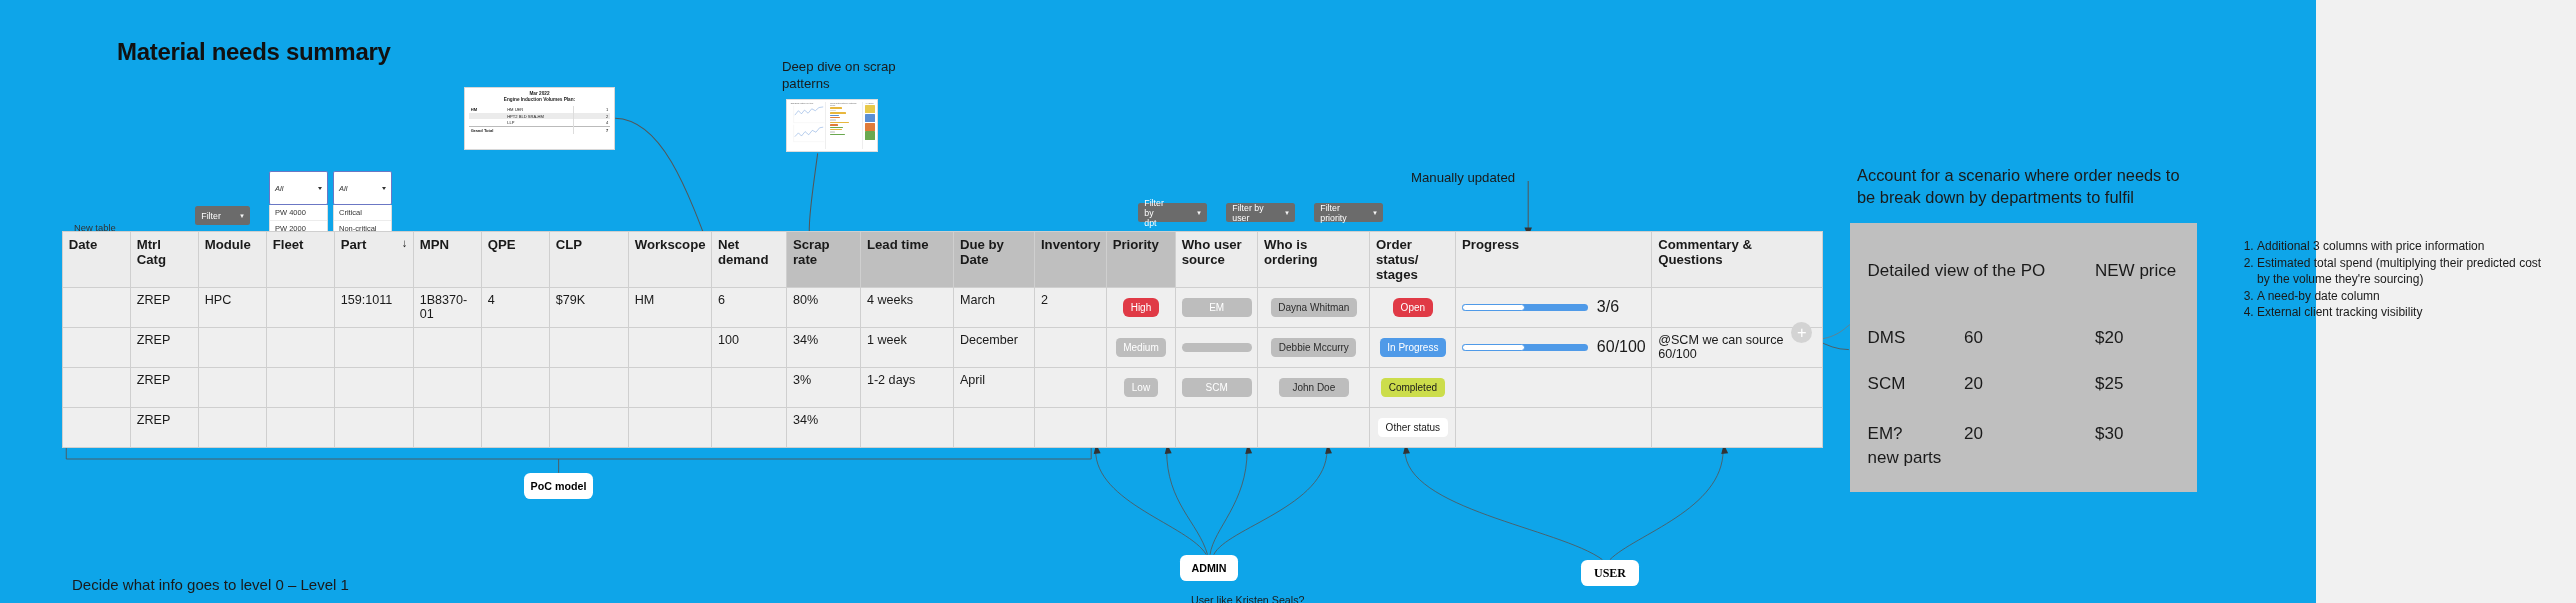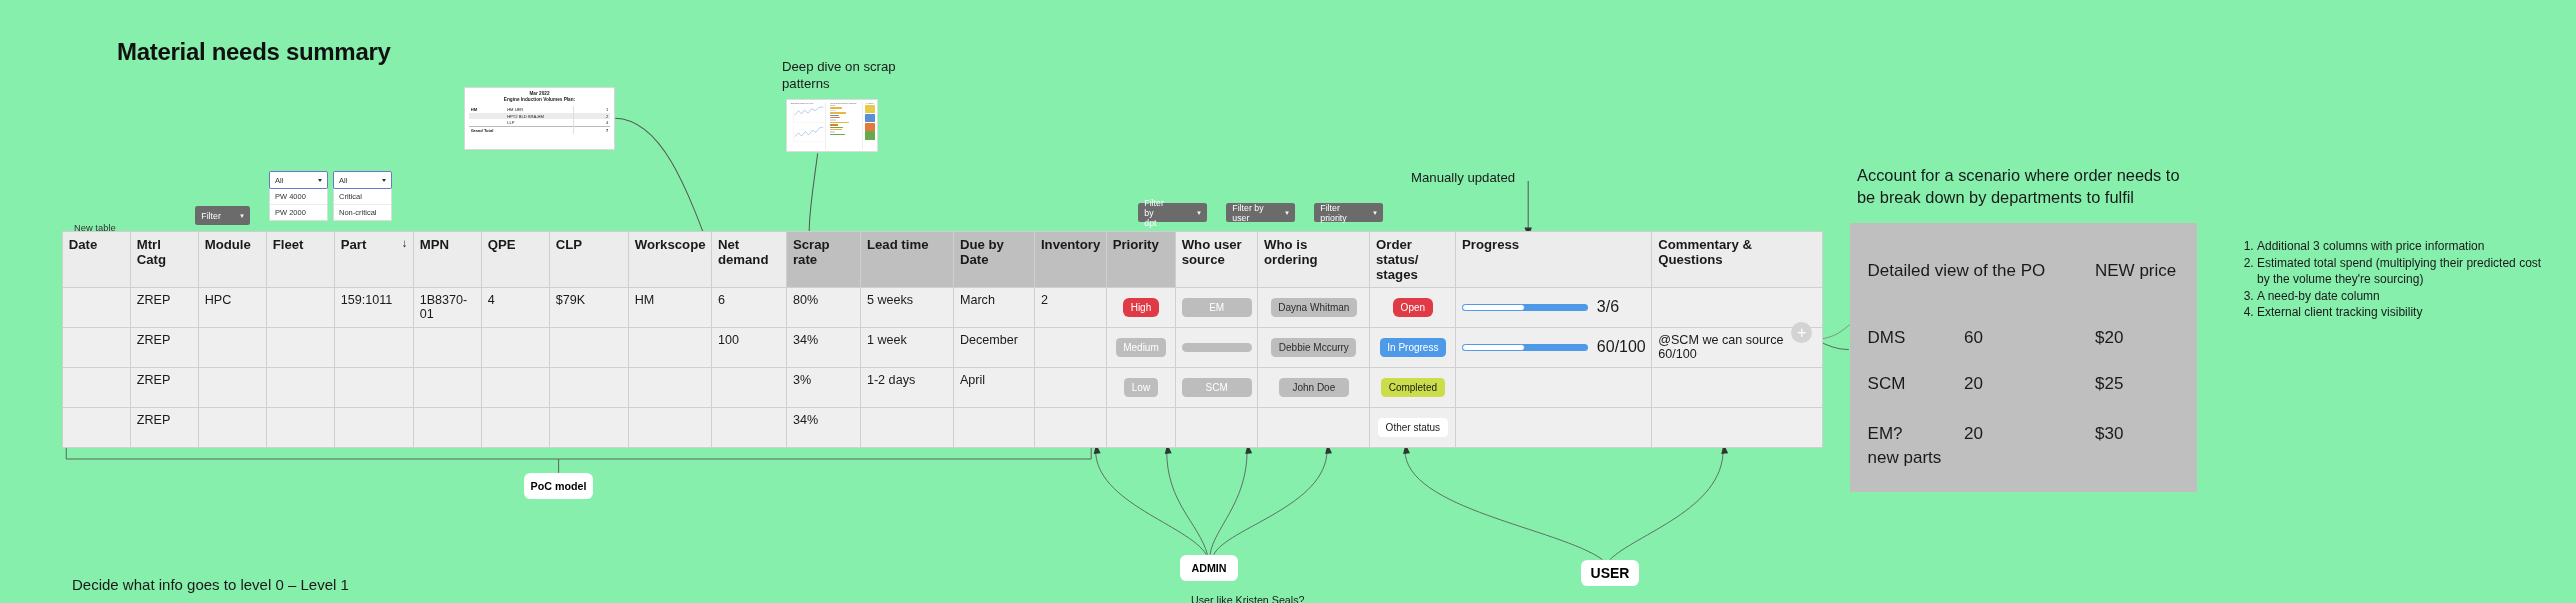--- a/index.html
+++ b/index.html
@@ -2,21 +2,21 @@
 <html style="font-size:10px"><head>
 <meta charset="utf-8">
 <style>
   * { box-sizing: border-box; margin: 0; padding: 0; }
   html, body {
     width: 2576px; height: 603px;
     background: #f1f1f1;
     font-family: "Liberation Sans", sans-serif;
     overflow: hidden;
   }
-  .canvas { position: relative; width: 2576px; height: 603px; background: #86efac; }
+  .canvas { position: relative; width: 2316px; height: 603px; background: #0ea5e9; }
 
   
   .page-title {
     position: absolute; left: 117px; top: 38px;
     font-size: 24px; font-weight: 800; color: #111;
     letter-spacing: -0.3px;
   }
 
   
   .annot {
@@ -70,21 +70,21 @@
     padding: 0 6.3px; height: 19px;
   }
   .btn-filter-dark .chev { font-size: 7px; opacity: .95; margin-left: 6.3px; }
   #filter-main { left: 195px; top: 206px; width: 55px; }
 
   .sel-wrap { position: absolute; }
   .sel-box {
     background: #fff; border: 1.3px solid #6b77c4; border-radius: 1.9px;
     height: 16.4px; width: 59px;
     display: flex; align-items: center; justify-content: space-between;
-    padding: 8px 5px; font-size: 7.5px; color: #333;
+    padding: 16px 5px; font-size: 7.5px; color: #333; font-style: italic;
   }
   .sel-box .caret {
     width: 0; height: 0; border-left: 2.5px solid transparent;
     border-right: 2.5px solid transparent; border-top: 3.1px solid #333;
   }
   .sel-opts { background: #fff; border: 0.6px solid #dcdcdc; border-top: none; width: 59px; }
   .sel-opts div {
     font-size: 7.5px; color: #333; padding: 3.1px 5px; border-bottom: 0.6px solid #ececec;
   }
   .sel-opts div:last-child { border-bottom: none; }
@@ -174,21 +174,21 @@
   }
   .num-list li { margin-left: 14px; }
 
   
   .pill {
     position: absolute; background: #fff; border-radius: 6.3px;
     font-weight: 700; display: flex; align-items: center; justify-content: center;
   }
   #pill-poc   { left: 524px;  top: 473px; width: 69px; height: 26.4px; font-size: 10.7px; }
   #pill-admin { left: 1180px; top: 555px; width: 58px;  height: 26.4px; font-size: 10.7px; }
-  #pill-user  { left: 1581px; top: 560px; width: 58px;  height: 26.4px; font-size: 14px; }
+  #pill-user  { left: 1581px; top: 560px; width: 58px;  height: 26.4px; font-size: 12px; font-family: Liberation Serif, serif; }
 
   svg.overlay { position: absolute; left: 0; top: 0; pointer-events: none; }
 </style>
 </head>
 <body>
 
 <div class="canvas">
 
   <div class="page-title">Material needs summary</div>
 
@@ -392,21 +392,21 @@
         <td>ZREP</td>
         <td>HPC</td>
         <td></td>
         <td>159:1011</td>
         <td>1B8370-01</td>
         <td>4</td>
         <td>$79K</td>
         <td>HM</td>
         <td>6</td>
         <td>80%</td>
-        <td>5 weeks</td>
+        <td>4 weeks</td>
         <td>March</td>
         <td>2</td>
         <td class="ctr"><span class="badge red">High</span></td>
         <td class="ctr"><span class="badge gray wide">EM</span></td>
         <td class="ctr"><span class="badge graydk wide">Dayna Whitman</span></td>
         <td class="ctr"><span class="badge red">Open</span></td>
         <td>
           <div class="prog-row">
             <div class="prog-track">
                 <div class="prog-fill" style="width:50%"></div>

